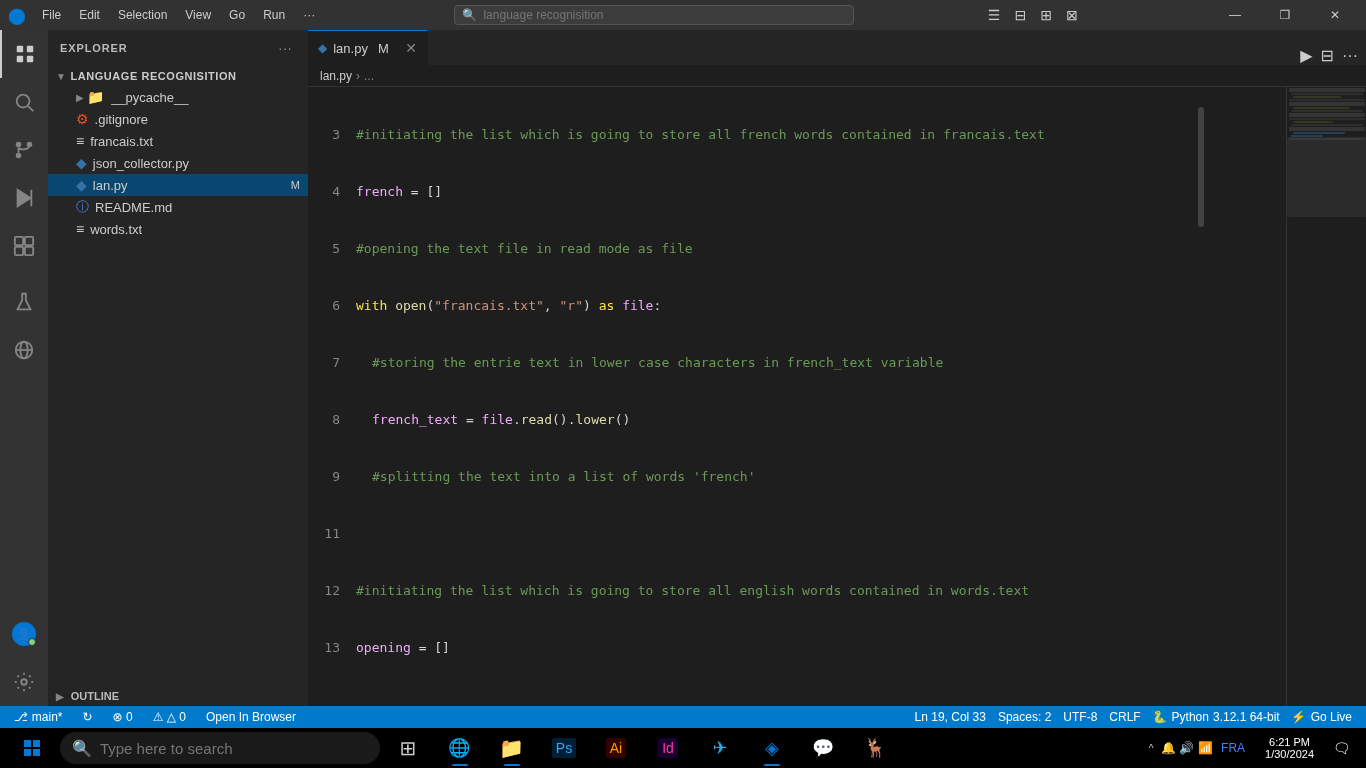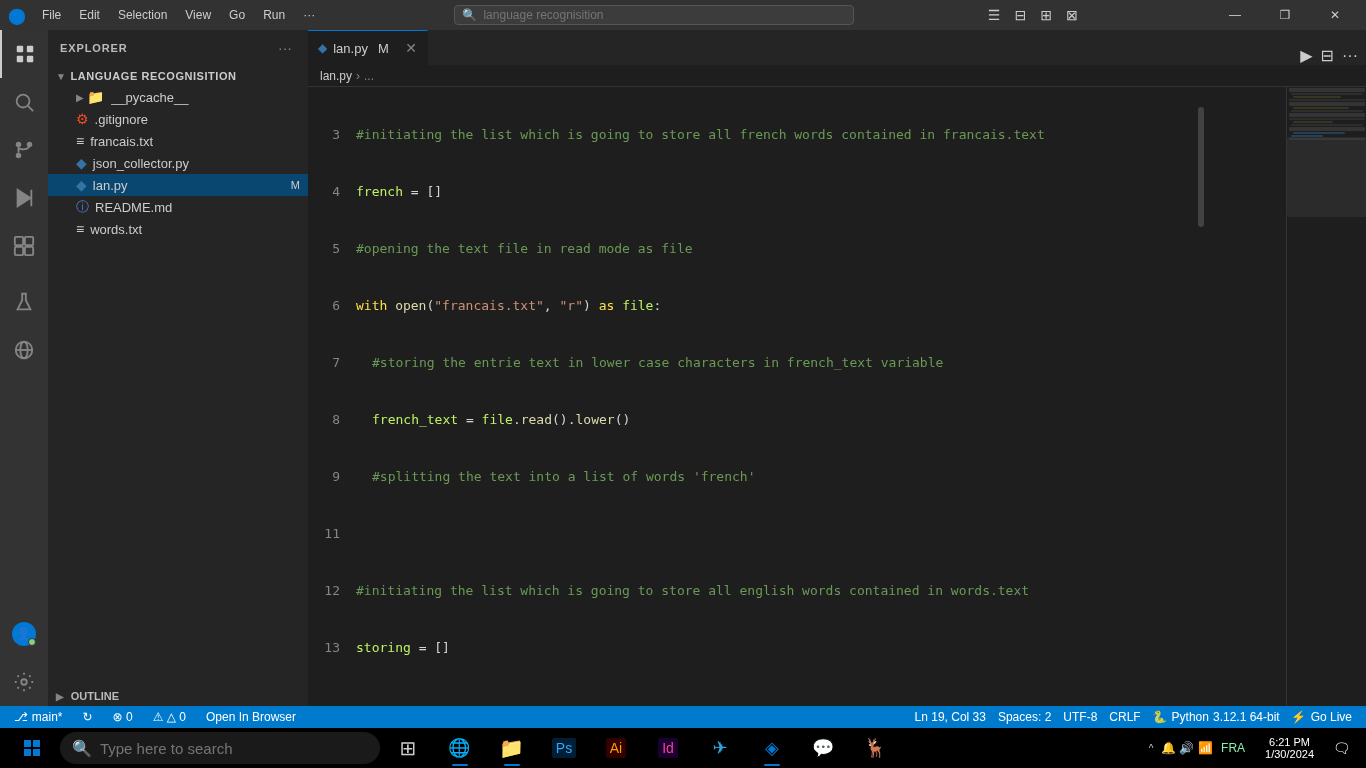--- a/index.html
+++ b/index.html
@@ -66,21 +66,21 @@
     #code-area { flex: 1; overflow: auto; font-size: 13px; font-family: 'Consolas', monospace; line-height: 19px; padding-left: 8px; white-space: pre; }
     .code-line { display: flex; align-items: flex-start; min-height: 19px; }
     .ln { color: #858585; width: 40px; text-align: right; padding-right: 16px; flex-shrink: 0; user-select: none; font-family: 'Consolas', monospace; font-size: 13px; }
     .code-content { flex: 1; }
 
     
     .c-comment { color: #6a9955; }
     .c-keyword { color: #fde047; }
     .c-string { color: #ce9178; }
     .c-function { color: #dcdcaa; }
-    .c-variable { color: #bef264; }
+    .c-variable { color: #f0abfc; }
     .c-operator { color: #d4d4d4; }
     .c-plain { color: #d4d4d4; }
 
     
     #minimap { width: 80px; background: #1e1e1e; flex-shrink: 0; overflow: hidden; border-left: 1px solid #333; }
 
     
     #status-bar { height: 22px; background: #007acc; display: flex; align-items: center; padding: 0 8px; font-size: 12px; color: white; gap: 8px; flex-shrink: 0; }
     .status-item { display: flex; align-items: center; gap: 4px; padding: 0 6px; height: 100%; cursor: pointer; }
     .status-right { margin-left: auto; display: flex; }
@@ -309,21 +309,21 @@
           <div class="code-line">
             <span class="ln">11</span>
             <span class="code-content">&nbsp;</span>
           </div>
           <div class="code-line">
             <span class="ln">12</span>
             <span class="code-content"><span class="c-comment">#initiating the list which is going to store all english words contained in words.text</span></span>
           </div>
           <div class="code-line">
             <span class="ln">13</span>
-            <span class="code-content"><span class="c-variable">storing</span> <span class="c-operator">=</span> <span class="c-plain">[]</span></span>
+            <span class="code-content"><span class="c-variable">opening</span> <span class="c-operator">=</span> <span class="c-plain">[]</span></span>
           </div>
           
           
           
           
           
           
           
           
           
@@ -458,21 +458,21 @@
   <div class="taskbar-app">
     <span class="app-icon" style="color:#0078ff;font-size:18px;">💬</span>
   </div>
   <div class="taskbar-app">
     <span class="app-icon" style="color:#c87137;font-size:18px;">🦌</span>
   </div>
   <div class="taskbar-right">
     <div class="sys-tray">
       <span style="color:#cccccc;font-size:10px;">^</span>
       <span style="color:#cccccc;font-size:12px;">🔔 🔊 📶</span>
-      <span style="color:#86efac;font-size:12px;">FRA</span>
+      <span style="color:#3b82f6;font-size:12px;">FRA</span>
     </div>
     <div class="clock">
       <span>6:21 PM</span>
       <span>1/30/2024</span>
     </div>
     <div class="notification-btn">
       <span style="font-size:14px;">🗨</span>
     </div>
   </div>
 </div>

